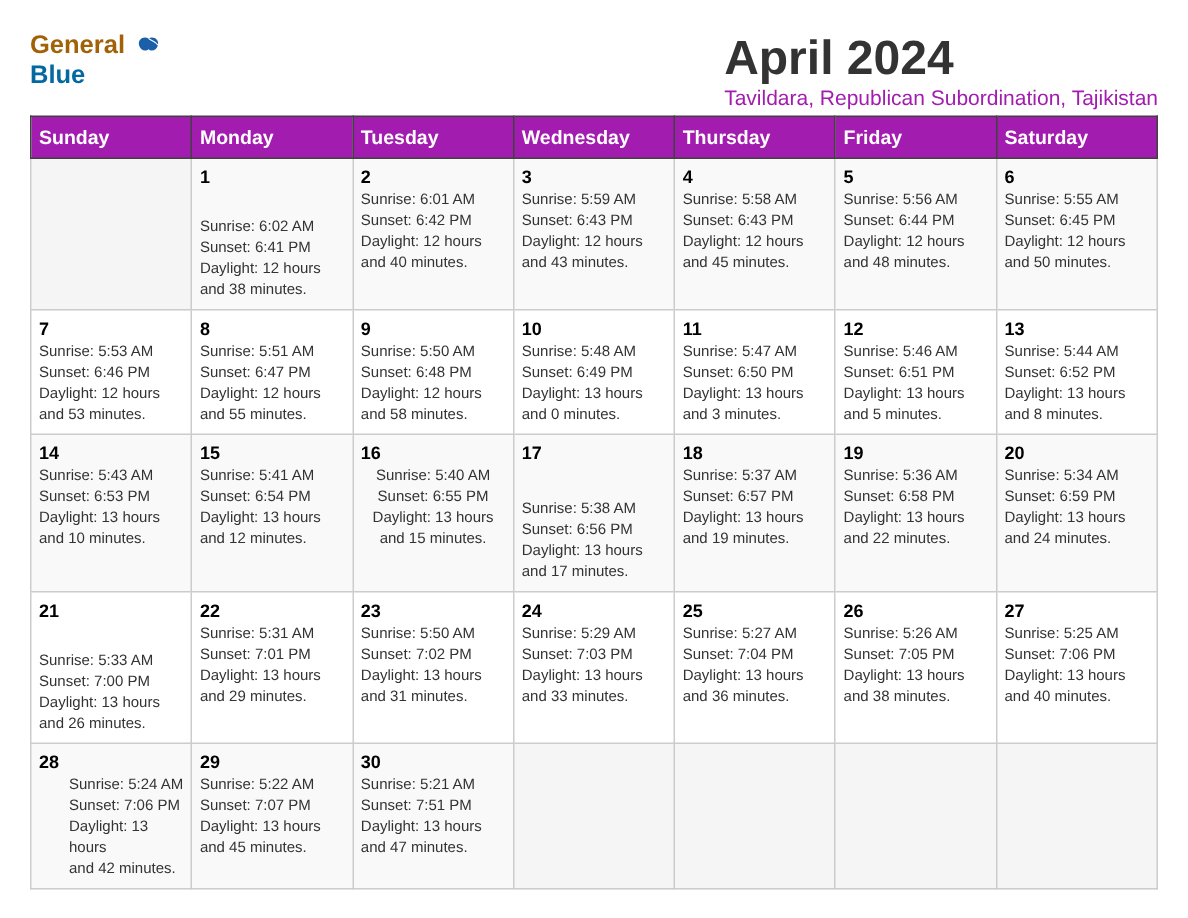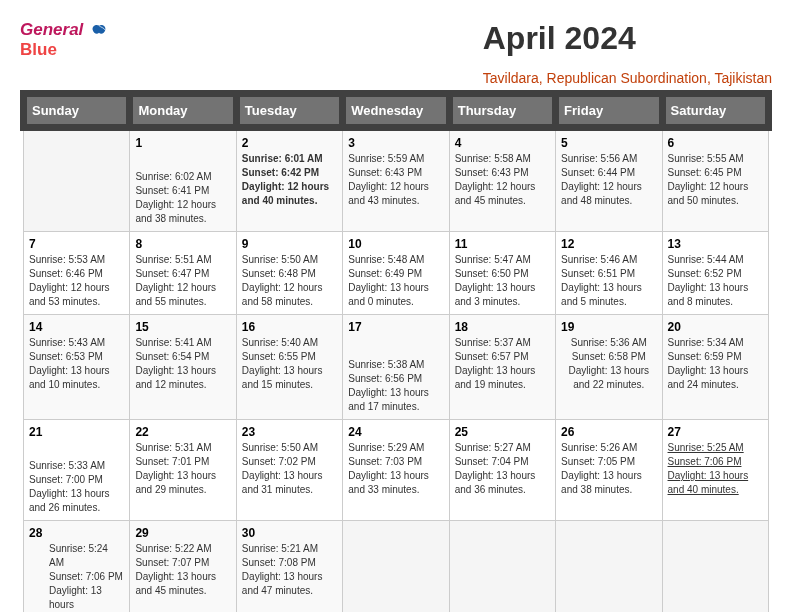--- a/index.html
+++ b/index.html
@@ -28,36 +28,36 @@
     .title-block {
       text-align: left;
     }
     .month-title {
       font-size: 32px;
       font-weight: bold;
       color: #333;
     }
     .subtitle {
       font-size: 14px;
-      color: #c2410c;
-      margin-top: 13px;
+      color: #a21caf;
+      margin-top: 0;
     }
     table {
       width: 100%;
       border-collapse: collapse;
       font-size: 10.5px;
     }
     thead tr th {
-      background-color: #737373;
+      background-color: #a21caf;
       color: #fff;
       padding: 6px 5px;
       text-align: left;
       font-size: 13px;
       font-weight: bold;
-      border: 7px solid #404040;
+      border: 1px solid #404040;
     }
     tbody tr td {
       border: 1px solid #ccc;
       padding: 5px 5px;
       vertical-align: top;
       min-height: 80px;
       width: calc(100% / 7);
     }
     tbody tr {
       background: #fff;
@@ -80,27 +80,27 @@
       background: #f5f5f5;
     }
   </style>
 </head>
 <body>
 
 <div class="header">
   <div class="logo">
     <div>
       <div style="font-size:17px;font-weight:bold;color:#333;line-height:1.15;">
-        <span style="color:#be185d;font-style:italic;">General</span>
+        <span style="color:#a16207;">General</span>
         <svg class="logo-icon" viewBox="0 0 20 20" style="display:inline-block;vertical-align:middle;">
           <path d="M10 4 C14 2, 18 5, 17 9 C16 13, 12 14, 10 12 C8 14, 4 13, 3 9 C2 5, 6 2, 10 4Z" fill="#1a5fa8"></path>
           <path d="M10 4 C12 6, 15 6, 17 9" fill="none" stroke="#fff" stroke-width="0.8"></path>
         </svg>
       </div>
-      <div style="font-size:17px;font-weight:bold;color:#ef4444;line-height:1.15;">Blue</div>
+      <div style="font-size:17px;font-weight:bold;color:#0369a1;line-height:1.15;">Blue</div>
     </div>
   </div>
   <div class="title-block">
     <div class="month-title">April 2024</div>
     <div class="subtitle">Tavildara, Republican Subordination, Tajikistan</div>
   </div>
 </div>
 
 <table>
   <thead>
@@ -119,21 +119,21 @@
         <td class="empty"></td>
         <td>
           <span class="day-num">1</span>
           <div class="day-info" style="white-space: pre-line; margin-top: 20px;">Sunrise: 6:02 AM
 Sunset: 6:41 PM
 Daylight: 12 hours
 and 38 minutes.</div>
         </td>
         <td>
           <span class="day-num">2</span>
-          <div class="day-info" style="white-space: pre-line; font-weight: bold;">Sunrise: 6:01 AM
+          <div class="day-info" style="white-space: pre-line;">Sunrise: 6:01 AM
 Sunset: 6:42 PM
 Daylight: 12 hours
 and 40 minutes.</div>
         </td>
         <td>
           <span class="day-num">3</span>
           <div class="day-info" style="white-space: pre-line;">Sunrise: 5:59 AM
 Sunset: 6:43 PM
 Daylight: 12 hours
 and 43 minutes.</div>
@@ -221,42 +221,42 @@
         </td>
         <td>
           <span class="day-num">15</span>
           <div class="day-info" style="white-space: pre-line;">Sunrise: 5:41 AM
 Sunset: 6:54 PM
 Daylight: 13 hours
 and 12 minutes.</div>
         </td>
         <td>
           <span class="day-num">16</span>
-          <div class="day-info" style="white-space: pre-line;">Sunrise: 5:40 AM
+          <div class="day-info" style="white-space: pre-line; text-align: center;">Sunrise: 5:40 AM
 Sunset: 6:55 PM
 Daylight: 13 hours
 and 15 minutes.</div>
         </td>
         <td>
           <span class="day-num">17</span>
           <div class="day-info" style="white-space: pre-line; margin-top: 24px;">Sunrise: 5:38 AM
 Sunset: 6:56 PM
 Daylight: 13 hours
 and 17 minutes.</div>
         </td>
         <td>
           <span class="day-num">18</span>
           <div class="day-info" style="white-space: pre-line;">Sunrise: 5:37 AM
 Sunset: 6:57 PM
 Daylight: 13 hours
 and 19 minutes.</div>
         </td>
         <td>
           <span class="day-num">19</span>
-          <div class="day-info" style="white-space: pre-line; text-align: center;">Sunrise: 5:36 AM
+          <div class="day-info" style="white-space: pre-line;">Sunrise: 5:36 AM
 Sunset: 6:58 PM
 Daylight: 13 hours
 and 22 minutes.</div>
         </td>
         <td>
           <span class="day-num">20</span>
           <div class="day-info" style="white-space: pre-line;">Sunrise: 5:34 AM
 Sunset: 6:59 PM
 Daylight: 13 hours
 and 24 minutes.</div>
@@ -300,21 +300,21 @@
         </td>
         <td>
           <span class="day-num">26</span>
           <div class="day-info" style="white-space: pre-line;">Sunrise: 5:26 AM
 Sunset: 7:05 PM
 Daylight: 13 hours
 and 38 minutes.</div>
         </td>
         <td>
           <span class="day-num">27</span>
-          <div class="day-info" style="white-space: pre-line; text-decoration: underline;">Sunrise: 5:25 AM
+          <div class="day-info" style="white-space: pre-line;">Sunrise: 5:25 AM
 Sunset: 7:06 PM
 Daylight: 13 hours
 and 40 minutes.</div>
         </td>
       </tr>
       <tr>
         <td>
           <span class="day-num">28</span>
           <div class="day-info" style="white-space: pre-line; margin-left: 20px;">Sunrise: 5:24 AM
 Sunset: 7:06 PM
@@ -324,21 +324,21 @@
         <td>
           <span class="day-num">29</span>
           <div class="day-info" style="white-space: pre-line;">Sunrise: 5:22 AM
 Sunset: 7:07 PM
 Daylight: 13 hours
 and 45 minutes.</div>
         </td>
         <td>
           <span class="day-num">30</span>
           <div class="day-info" style="white-space: pre-line;">Sunrise: 5:21 AM
-Sunset: 7:08 PM
+Sunset: 7:51 PM
 Daylight: 13 hours
 and 47 minutes.</div>
         </td>
         <td class="empty"></td>
         <td class="empty"></td>
         <td class="empty"></td>
         <td class="empty"></td>
       </tr>
     </tbody>
 </table>

